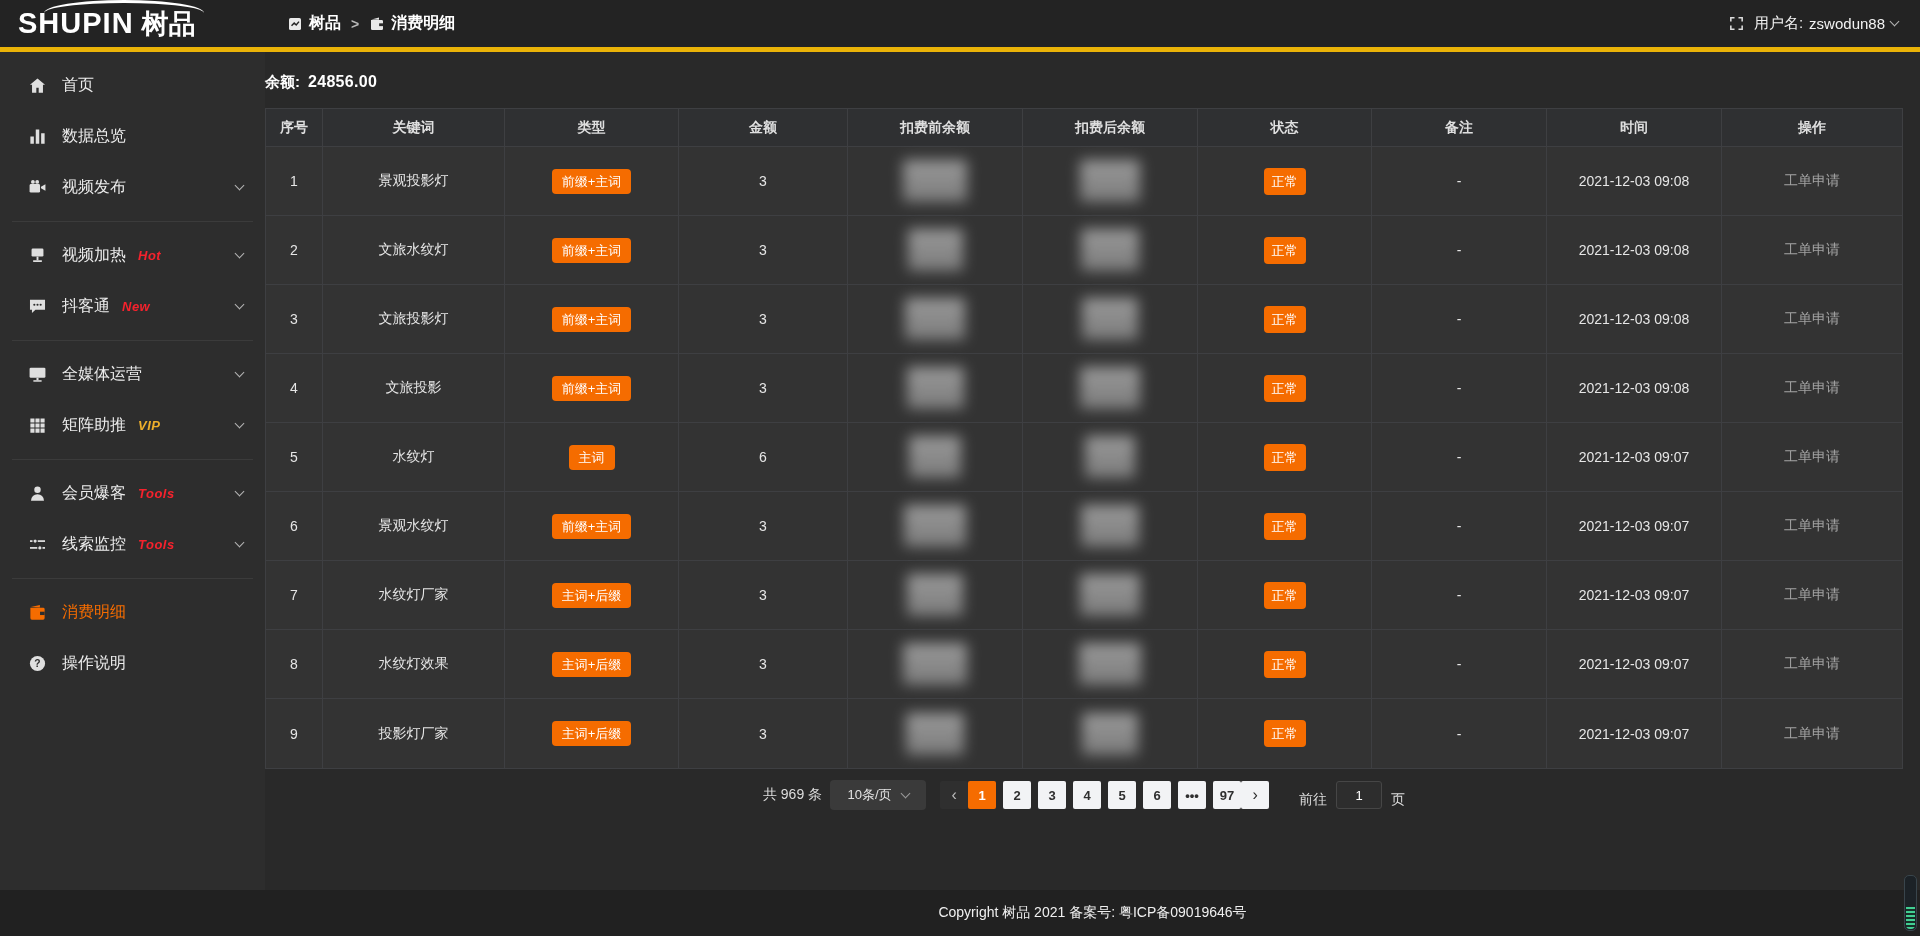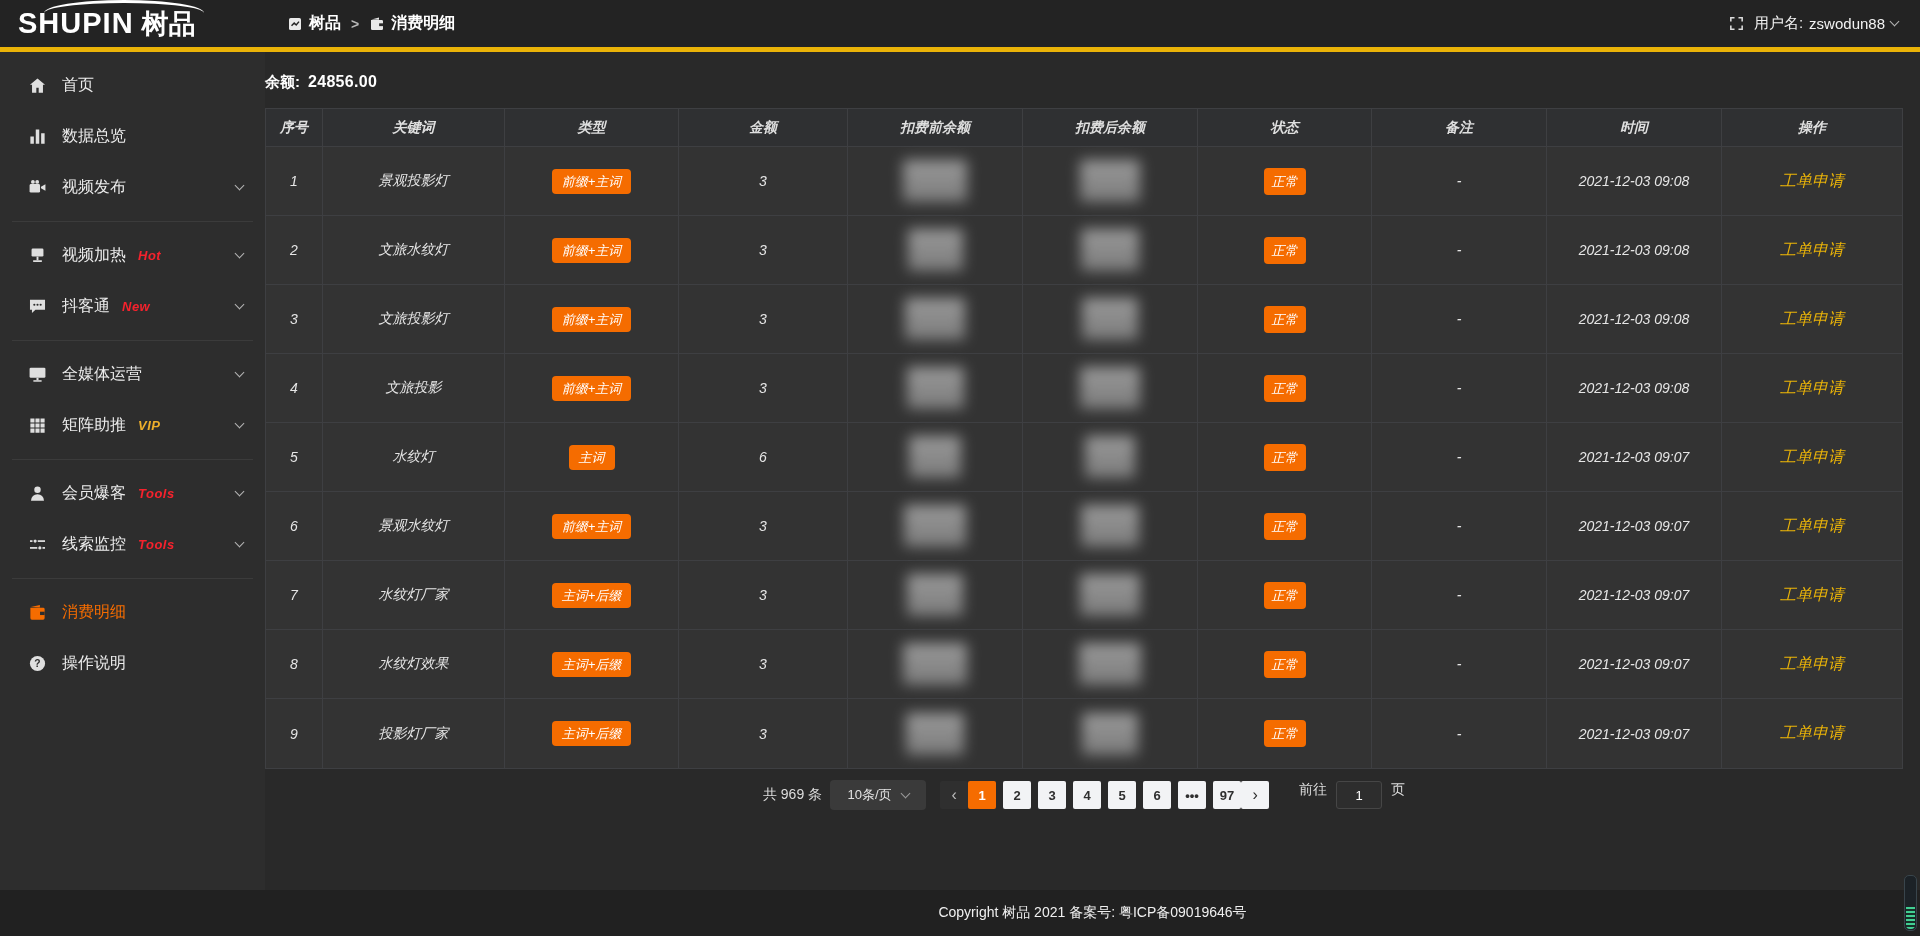--- a/index.html
+++ b/index.html
@@ -54,44 +54,44 @@
   .side-badge.gold{color:var(--badge-gold);}
   .side-item .chev{margin-left:auto;}
   .side-divider{height:1px;background:#3b3b3b;margin:8px 12px;}
 
   
   .content{position:absolute;left:265px;top:52px;right:0;bottom:46px;background:var(--content-bg);}
   .balance{margin-top:21px;font-size:15px;font-weight:800;color:#fff;display:flex;gap:8px;align-items:baseline;}
   .balance .bal-value{font-size:16px;letter-spacing:.3px;}
 
   .table{margin-top:16px;width:1638px;border:1px solid var(--line);background:var(--row-bg);}
-  .trow{display:grid;grid-template-columns:57px 182px 174px 169px 175px 175px 174px 175px 175px minmax(0,1fr);font-style:italic;}
+  .trow{display:grid;grid-template-columns:57px 182px 174px 169px 175px 175px 174px 175px 175px minmax(0,1fr);}
   .trow>div{display:flex;align-items:center;justify-content:center;border-right:1px solid var(--line);
     border-bottom:1px solid var(--line);font-size:14px;color:var(--text);}
   .trow>div:last-child{border-right:none;}
   .thead{background:var(--thead-bg);}
   .thead>div{height:38px;font-weight:700;color:#dfdfdf;}
   .tbody>div{height:69px;}
   .tag{background:var(--accent);color:#fff;font-size:13px;padding:6px 10px;border-radius:4px;line-height:1;}
   .tag.status{padding:7px 8px;}
   .blur-block{height:42px;background:linear-gradient(180deg,#b3b3b3,#8d8d8d);border-radius:3px;filter:blur(7px);opacity:.8;}
-  .action-link{color:#eab308;cursor:pointer;font-size:16px;}
+  .action-link{color:#a3a3a3;cursor:pointer;font-size:14px;}
 
   
   .pagination{margin-top:11px;width:1638px;display:flex;align-items:center;justify-content:center;font-size:14px;}
   .pg-total{color:#ddd;margin-right:8px;}
   .pg-size{background:#3a3a3a;border-radius:4px;height:30px;min-width:96px;display:flex;align-items:center;
     justify-content:center;gap:10px;color:#e3e3e3;font-size:13px;cursor:pointer;margin-right:14px;padding:0 10px;}
   .pg-size .chev{border-color:#9a9a9a;}
   .pg-btn{min-width:28px;height:28px;border-radius:2px;background:#f2f3f5;color:#2f2f2f;font-weight:700;font-size:13px;
     display:flex;align-items:center;justify-content:center;cursor:pointer;padding:0 4px;}
   .pg-btn.dark{background:#2f2f2f;color:#bbb;}
   .pg-btn.active{background:var(--accent);color:#fff;}
   .pg-btn.arrow{font-size:16px;font-weight:400;}
-  .pg-goto{display:flex;align-items:flex-start;gap:9px;margin-left:30px;color:#ddd;}
+  .pg-goto{display:flex;align-items:flex-end;gap:9px;margin-left:30px;color:#ddd;}
   .pg-goto input{width:46px;height:28px;background:#2d2d2d;border:1px solid #464646;border-radius:3px;
     color:#fff;text-align:center;font-size:13px;font-family:inherit;}
 
   
   .footer{position:absolute;left:0;bottom:0;width:1920px;height:46px;background:var(--footer-bg);
     display:flex;align-items:center;justify-content:center;padding-left:265px;font-size:14px;color:#f0f0f0;}
 
   
   .widget{position:absolute;right:3px;bottom:5px;width:13px;height:56px;background:#1c2227;border:1px solid #39454c;
     border-radius:5px;display:flex;flex-direction:column;justify-content:flex-end;overflow:hidden;padding:1px;}

